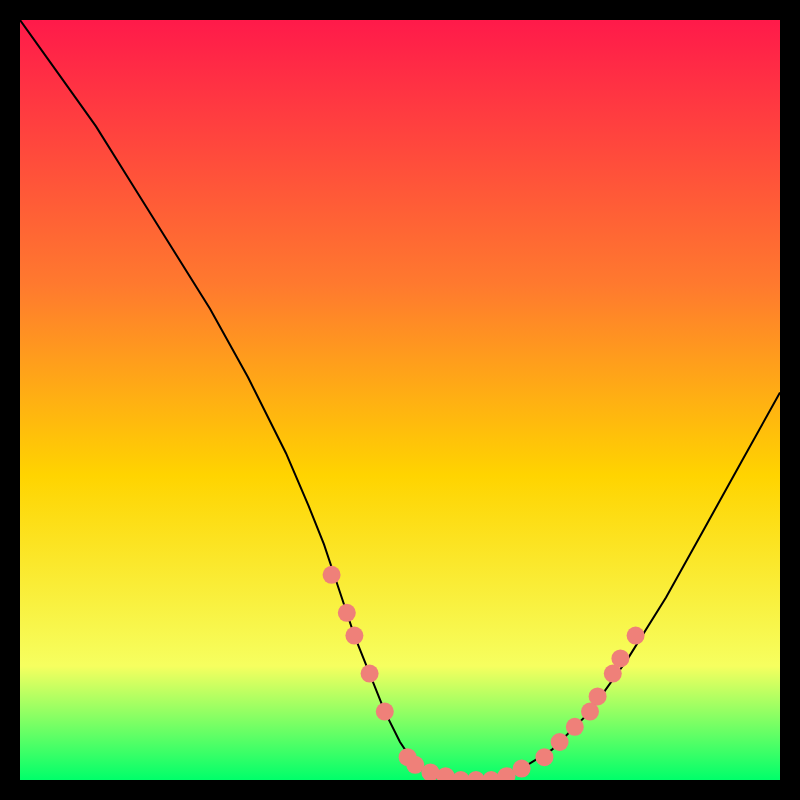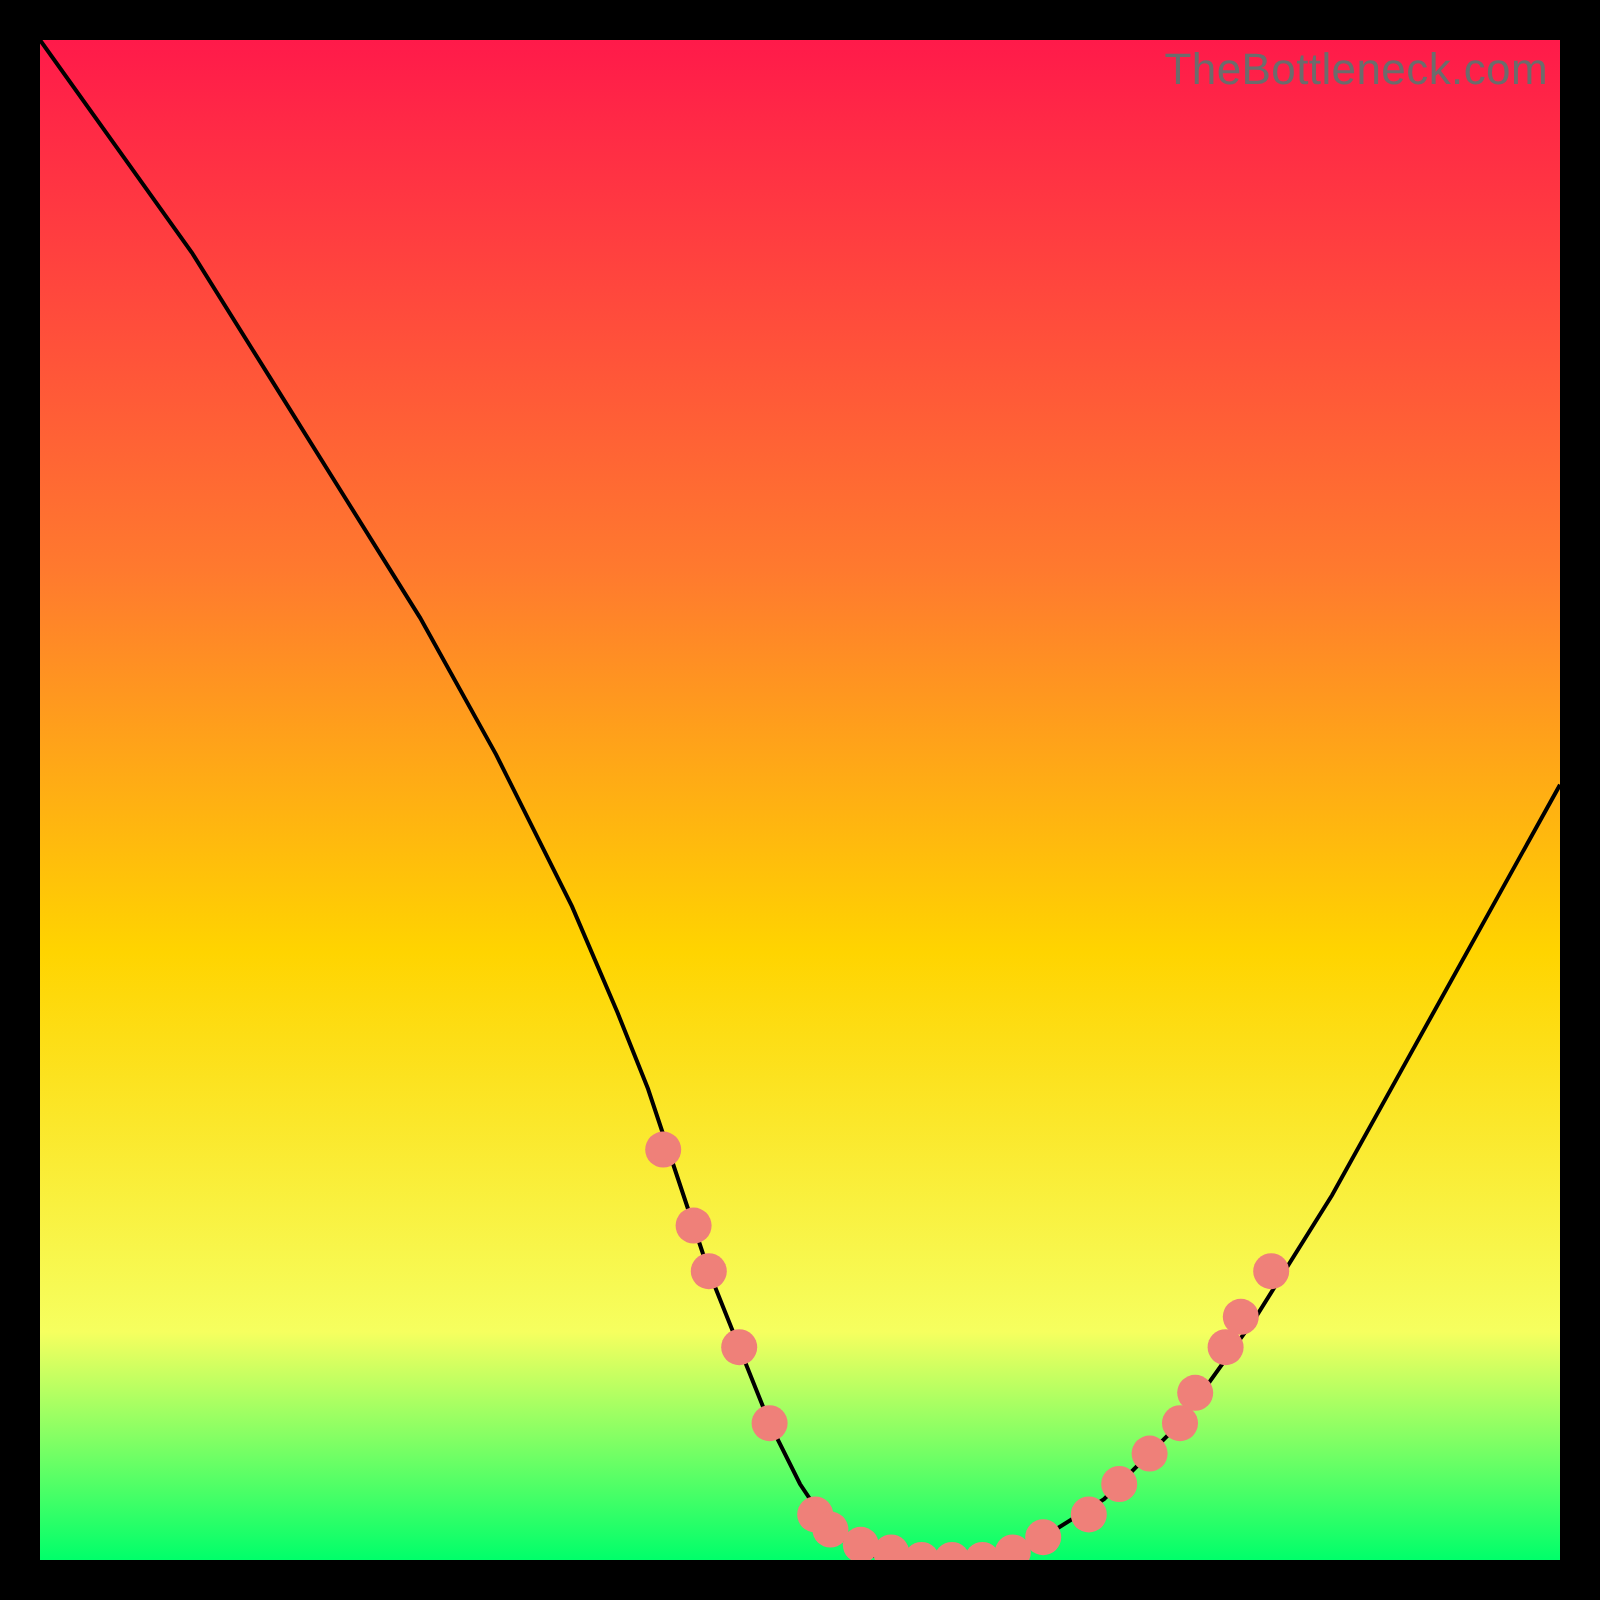--- a/index.html
+++ b/index.html
@@ -33,21 +33,20 @@
     position: absolute;
     left: 0;
     top: 0;
   }
 </style>
 </head>
 <body>
 
 <div class="frame">
 
-  <div class="attribution">TheBottleneck.com</div>
 
   <svg id="chart-svg" width="760" height="760" viewBox="0 0 760 760">
     <defs>
       <linearGradient id="bg-grad" x1="0" y1="0" x2="0" y2="1">
         <stop id="g0" offset="0%" stop-color="#ff1a4a"></stop>
         <stop id="g1" offset="35%" stop-color="#ff7a2e"></stop>
         <stop id="g2" offset="60%" stop-color="#ffd400"></stop>
         <stop id="g3" offset="85%" stop-color="#f6ff5f"></stop>
         <stop id="g4" offset="100%" stop-color="#00ff6a"></stop>
       </linearGradient>

